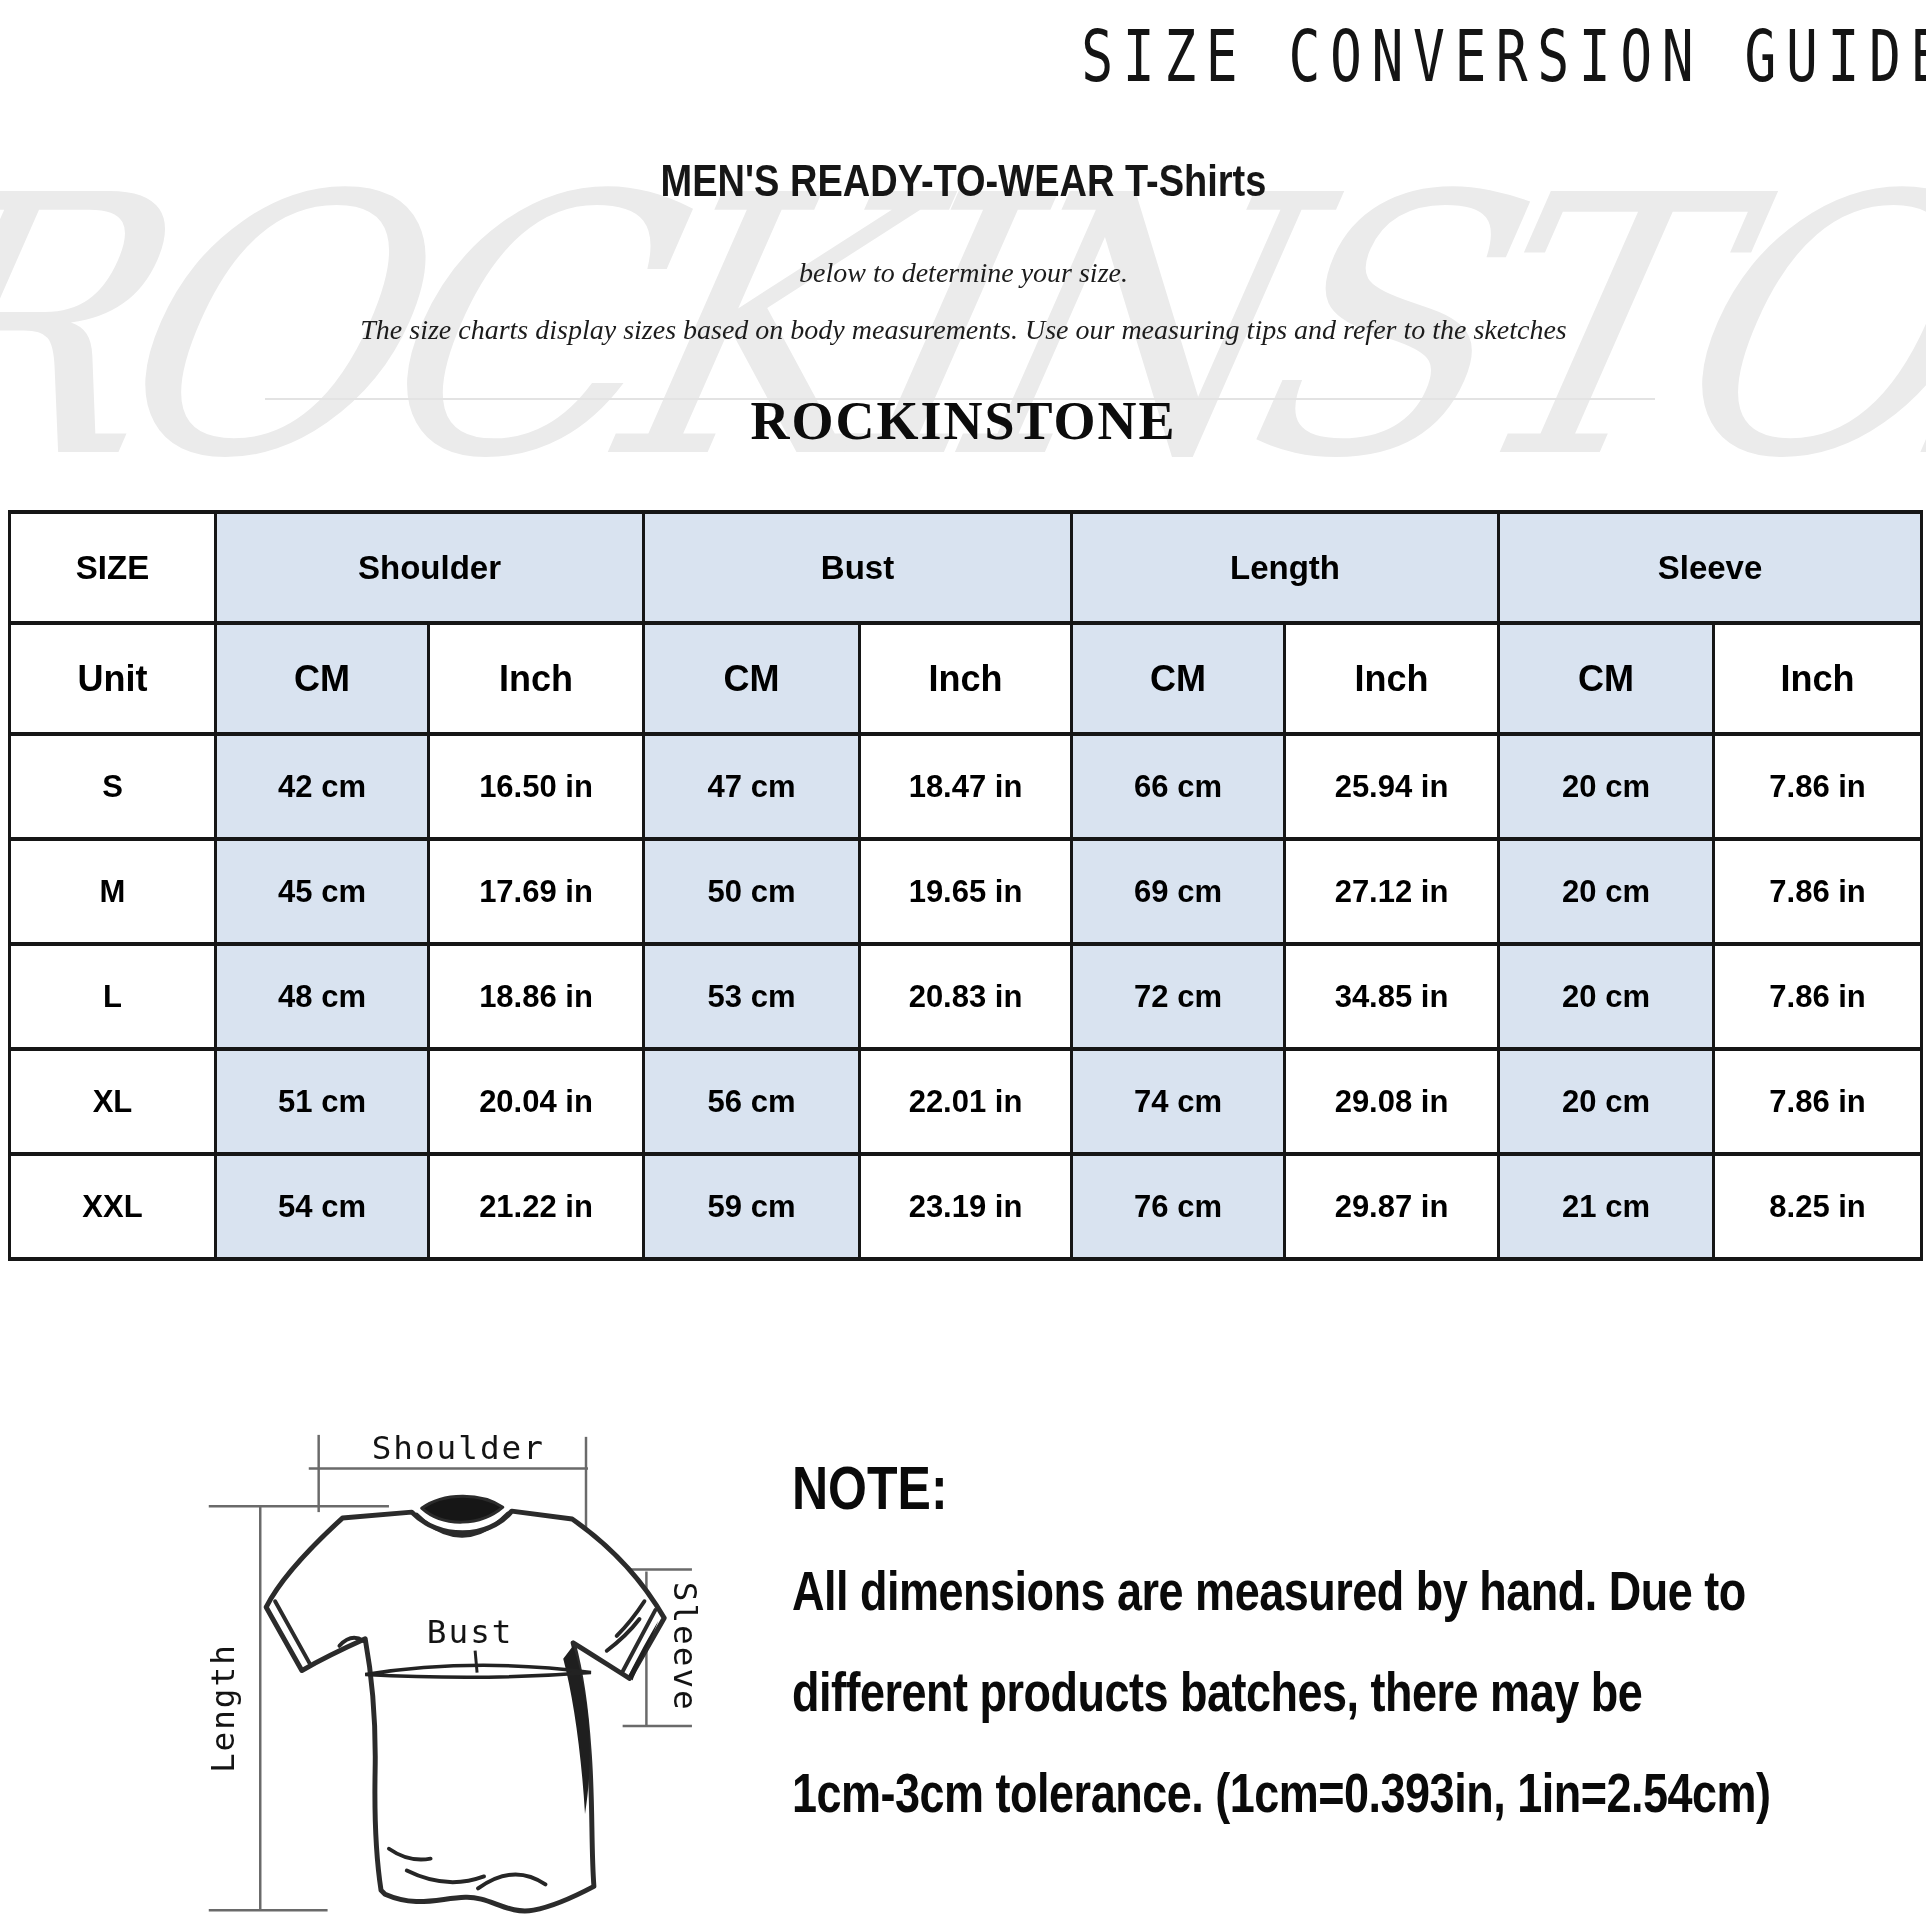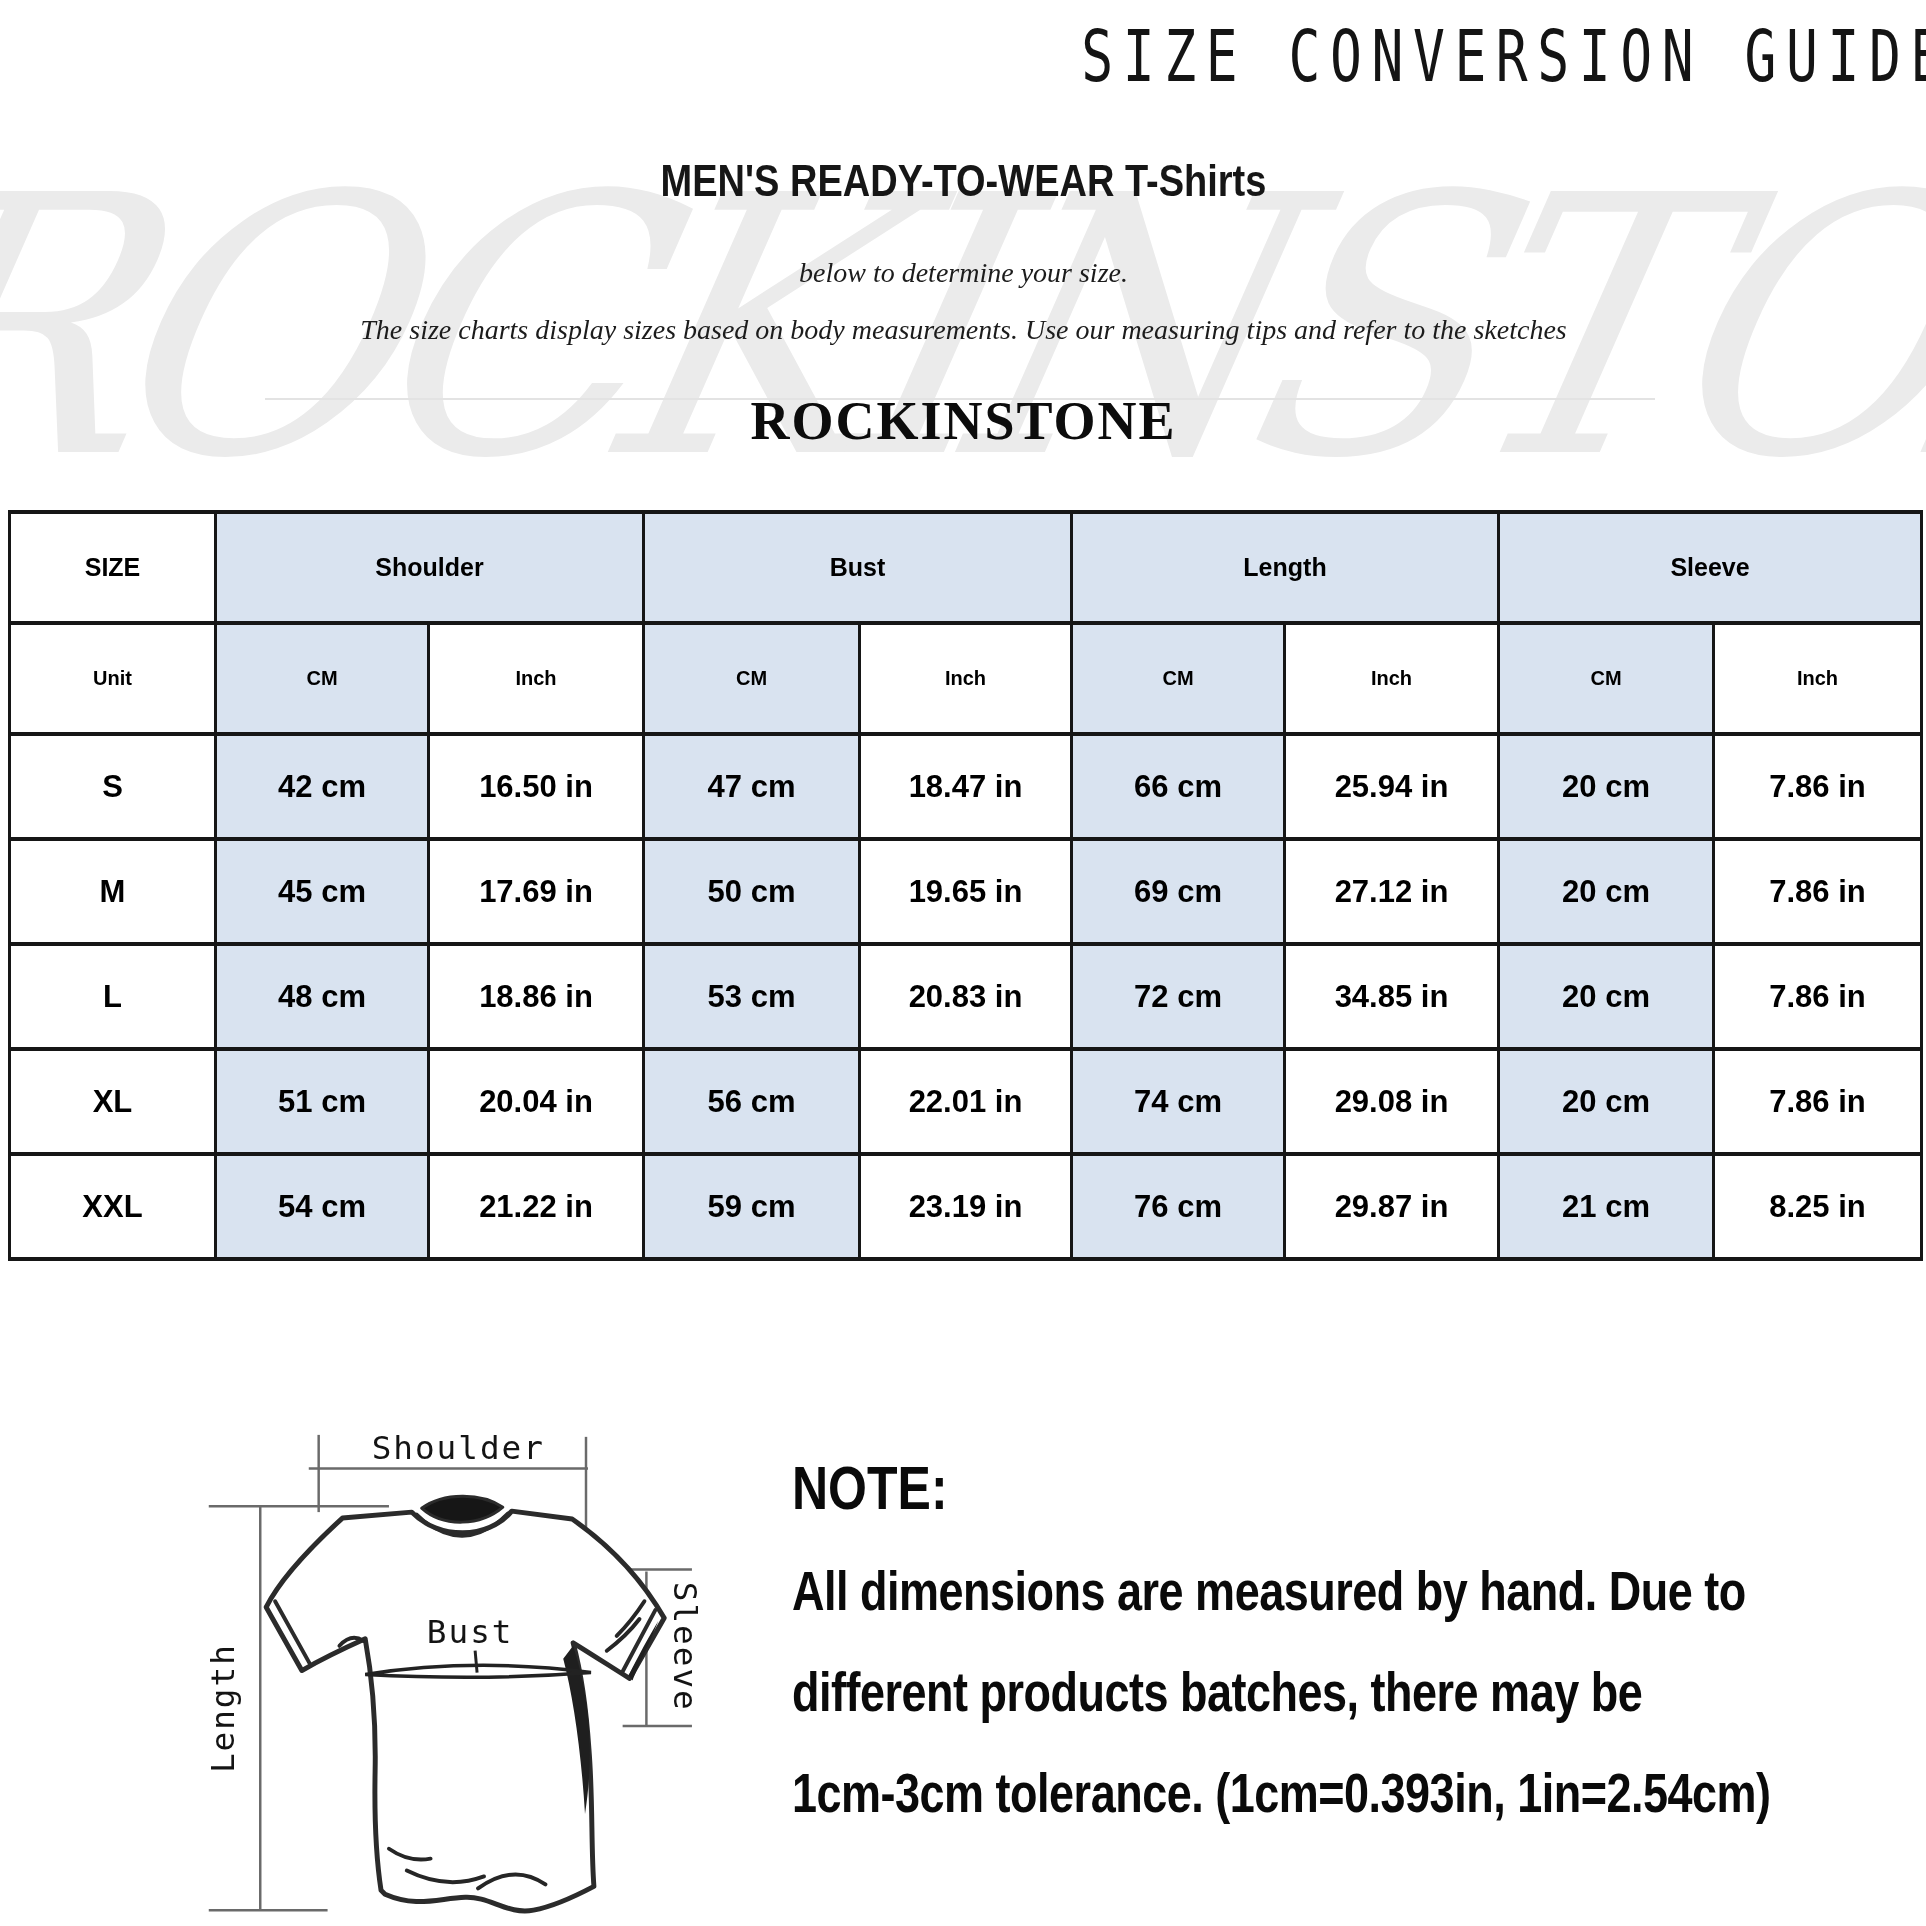--- a/index.html
+++ b/index.html
@@ -37,22 +37,22 @@
     letter-spacing:2px; color:#0c0c0c; }
   
   .size-table-wrap { position:absolute; left:8px; top:510px; z-index:2; }
   table.size-table { border-collapse:collapse; table-layout:fixed; width:1911px; background:#fff; }
   .size-table th, .size-table td {
     border-left:3px solid #161616; border-right:3px solid #161616;
     border-top:4px solid #161616; border-bottom:4px solid #161616;
     text-align:center; vertical-align:middle; padding:0;
     font-weight:bold; color:#000;
   }
-  .size-table tr.group-row th { font-size:25px; height:107px; }
-  .size-table tr.unit-row th { font-size:20px; height:107px; }
+  .size-table tr.group-row th { font-size:33px; height:107px; }
+  .size-table tr.unit-row th { font-size:36px; height:107px; }
   .size-table tr.data-row { height:105px; }
   .size-table tr.data-row td { font-size:31px; }
   .c-blue { background:#d9e3f0; }
   
   .diagram { position:absolute; left:181px; top:1423px; z-index:2; }
   .note { position:absolute; left:792px; top:1453px; width:1129px; z-index:2; }
   .note-heading { display:inline-block; font-size:50px; font-weight:bold; color:#0a0a0a;
     transform:scaleY(1.22); transform-origin:left top; }
   .note-line { display:block; font-size:45px; font-weight:bold; color:#0a0a0a;
     letter-spacing:-0.5px; white-space:nowrap; margin-top:49px;

